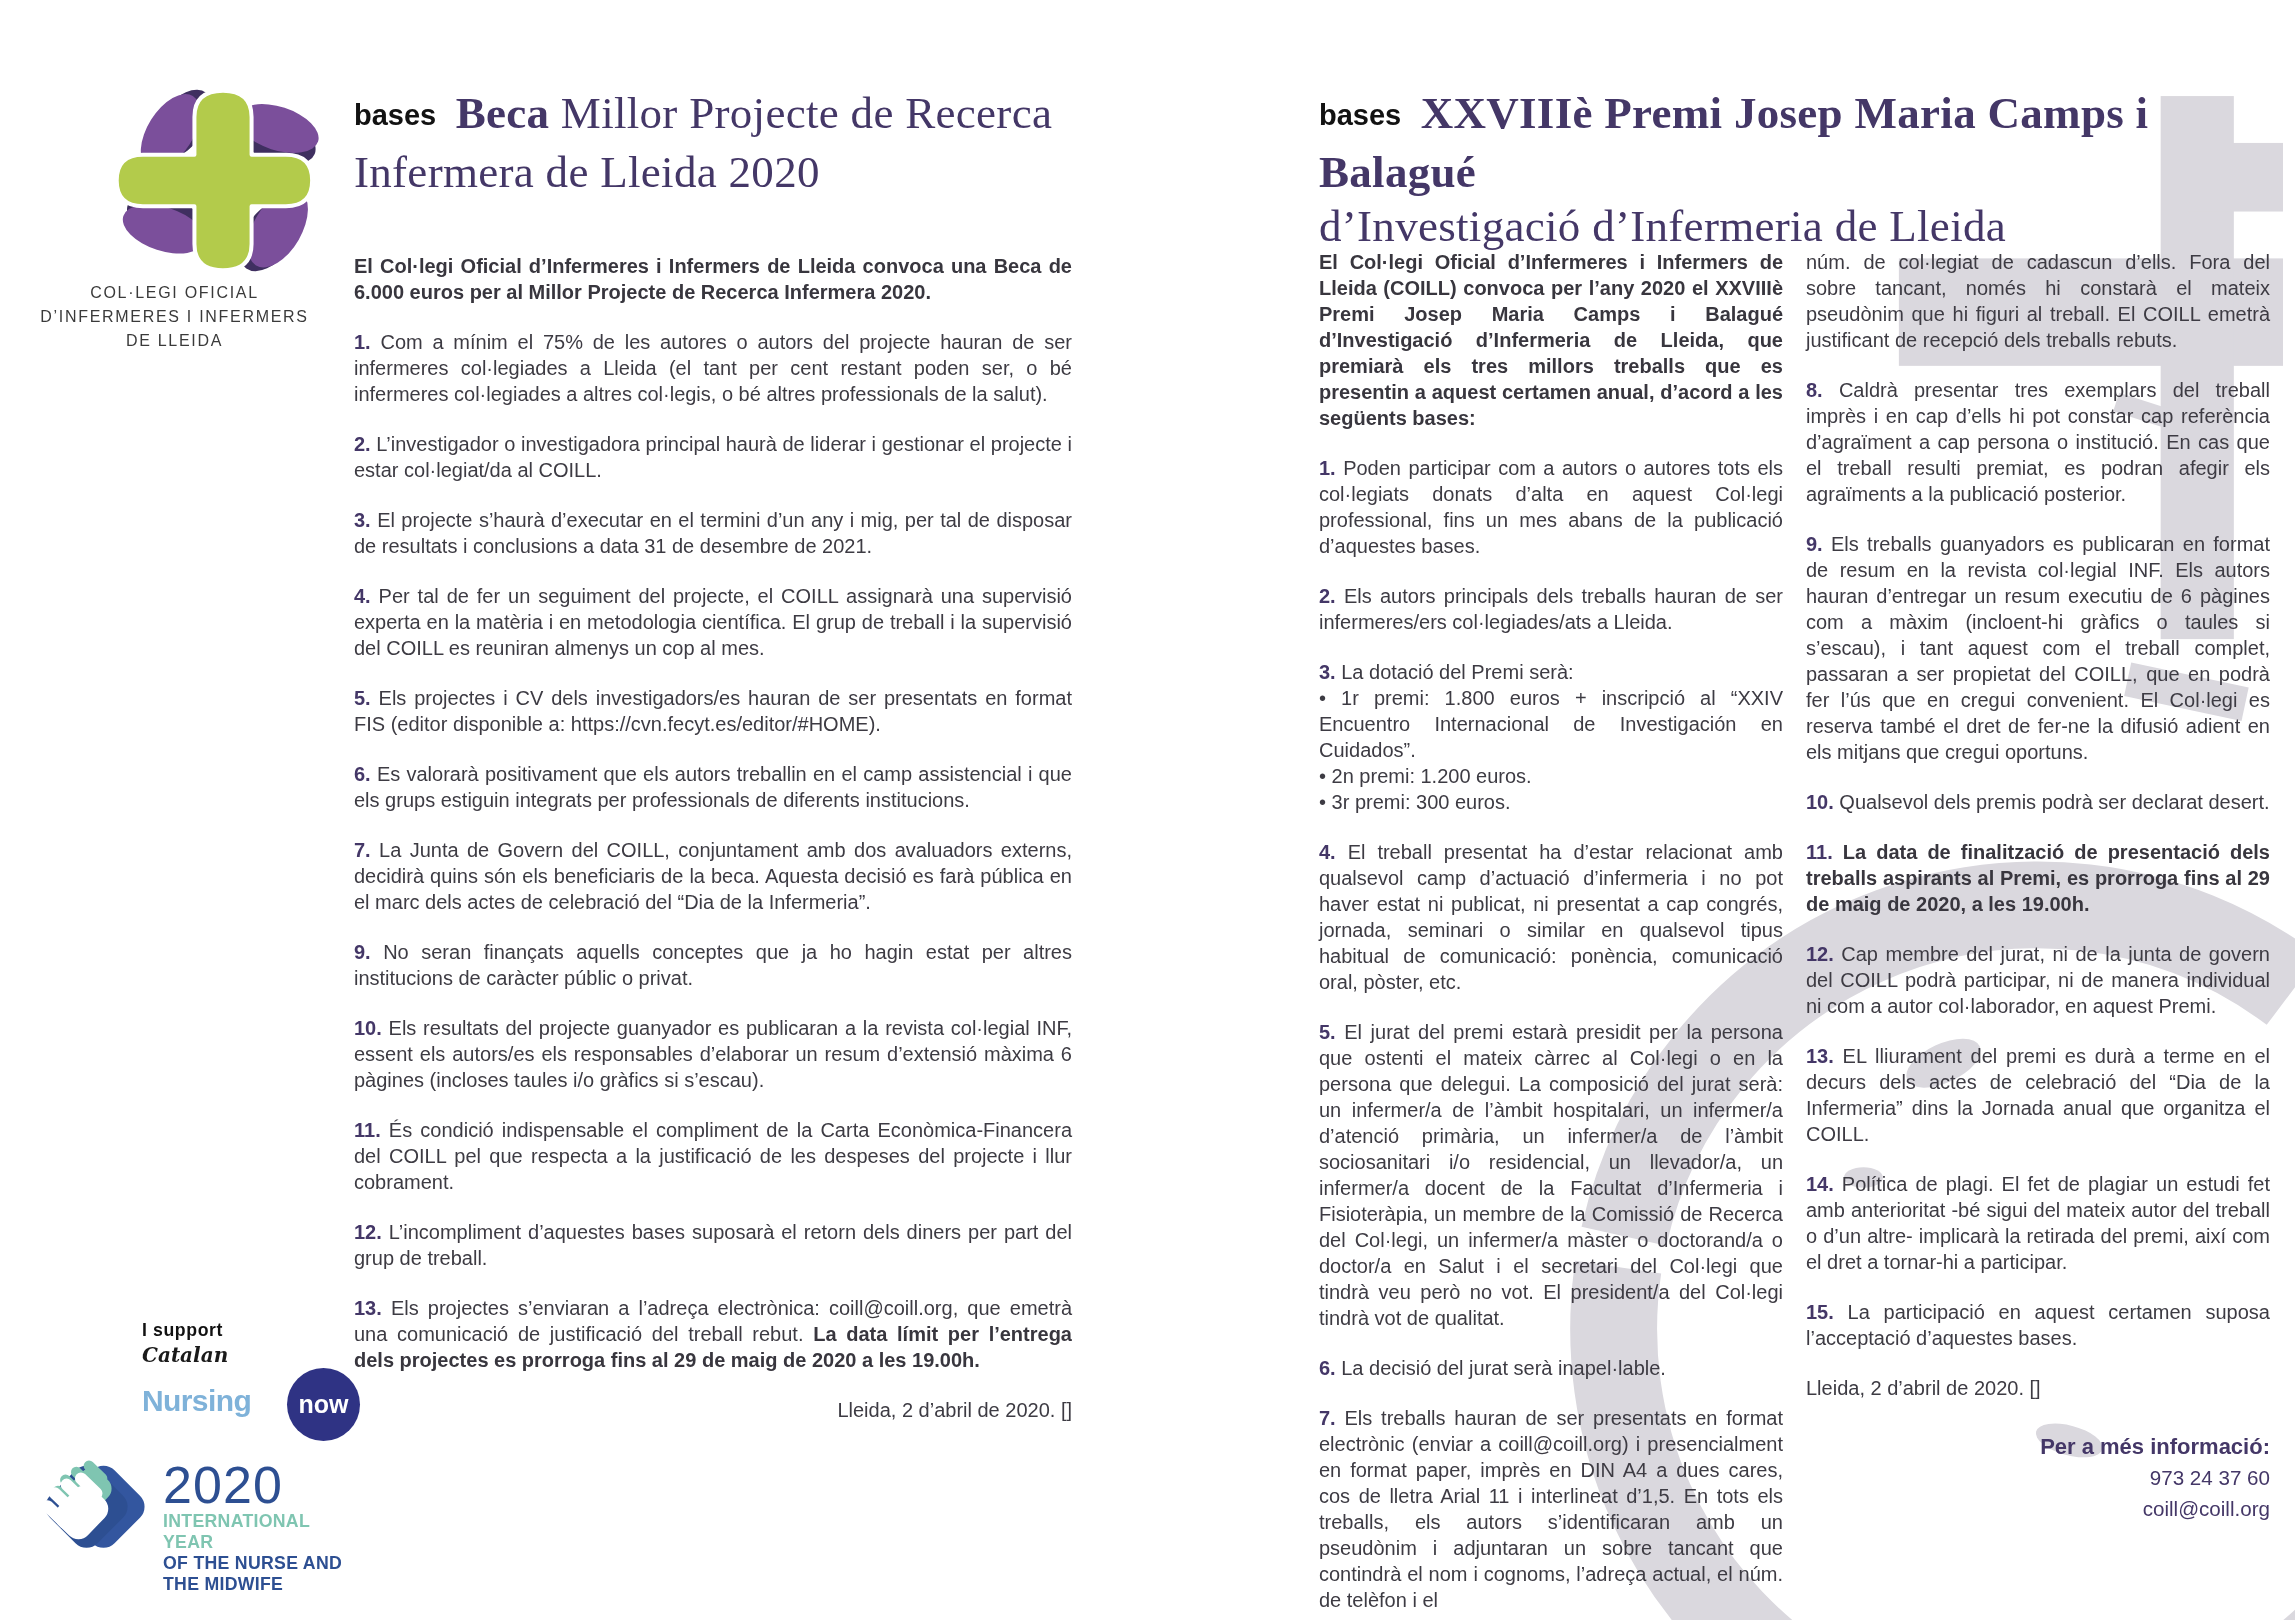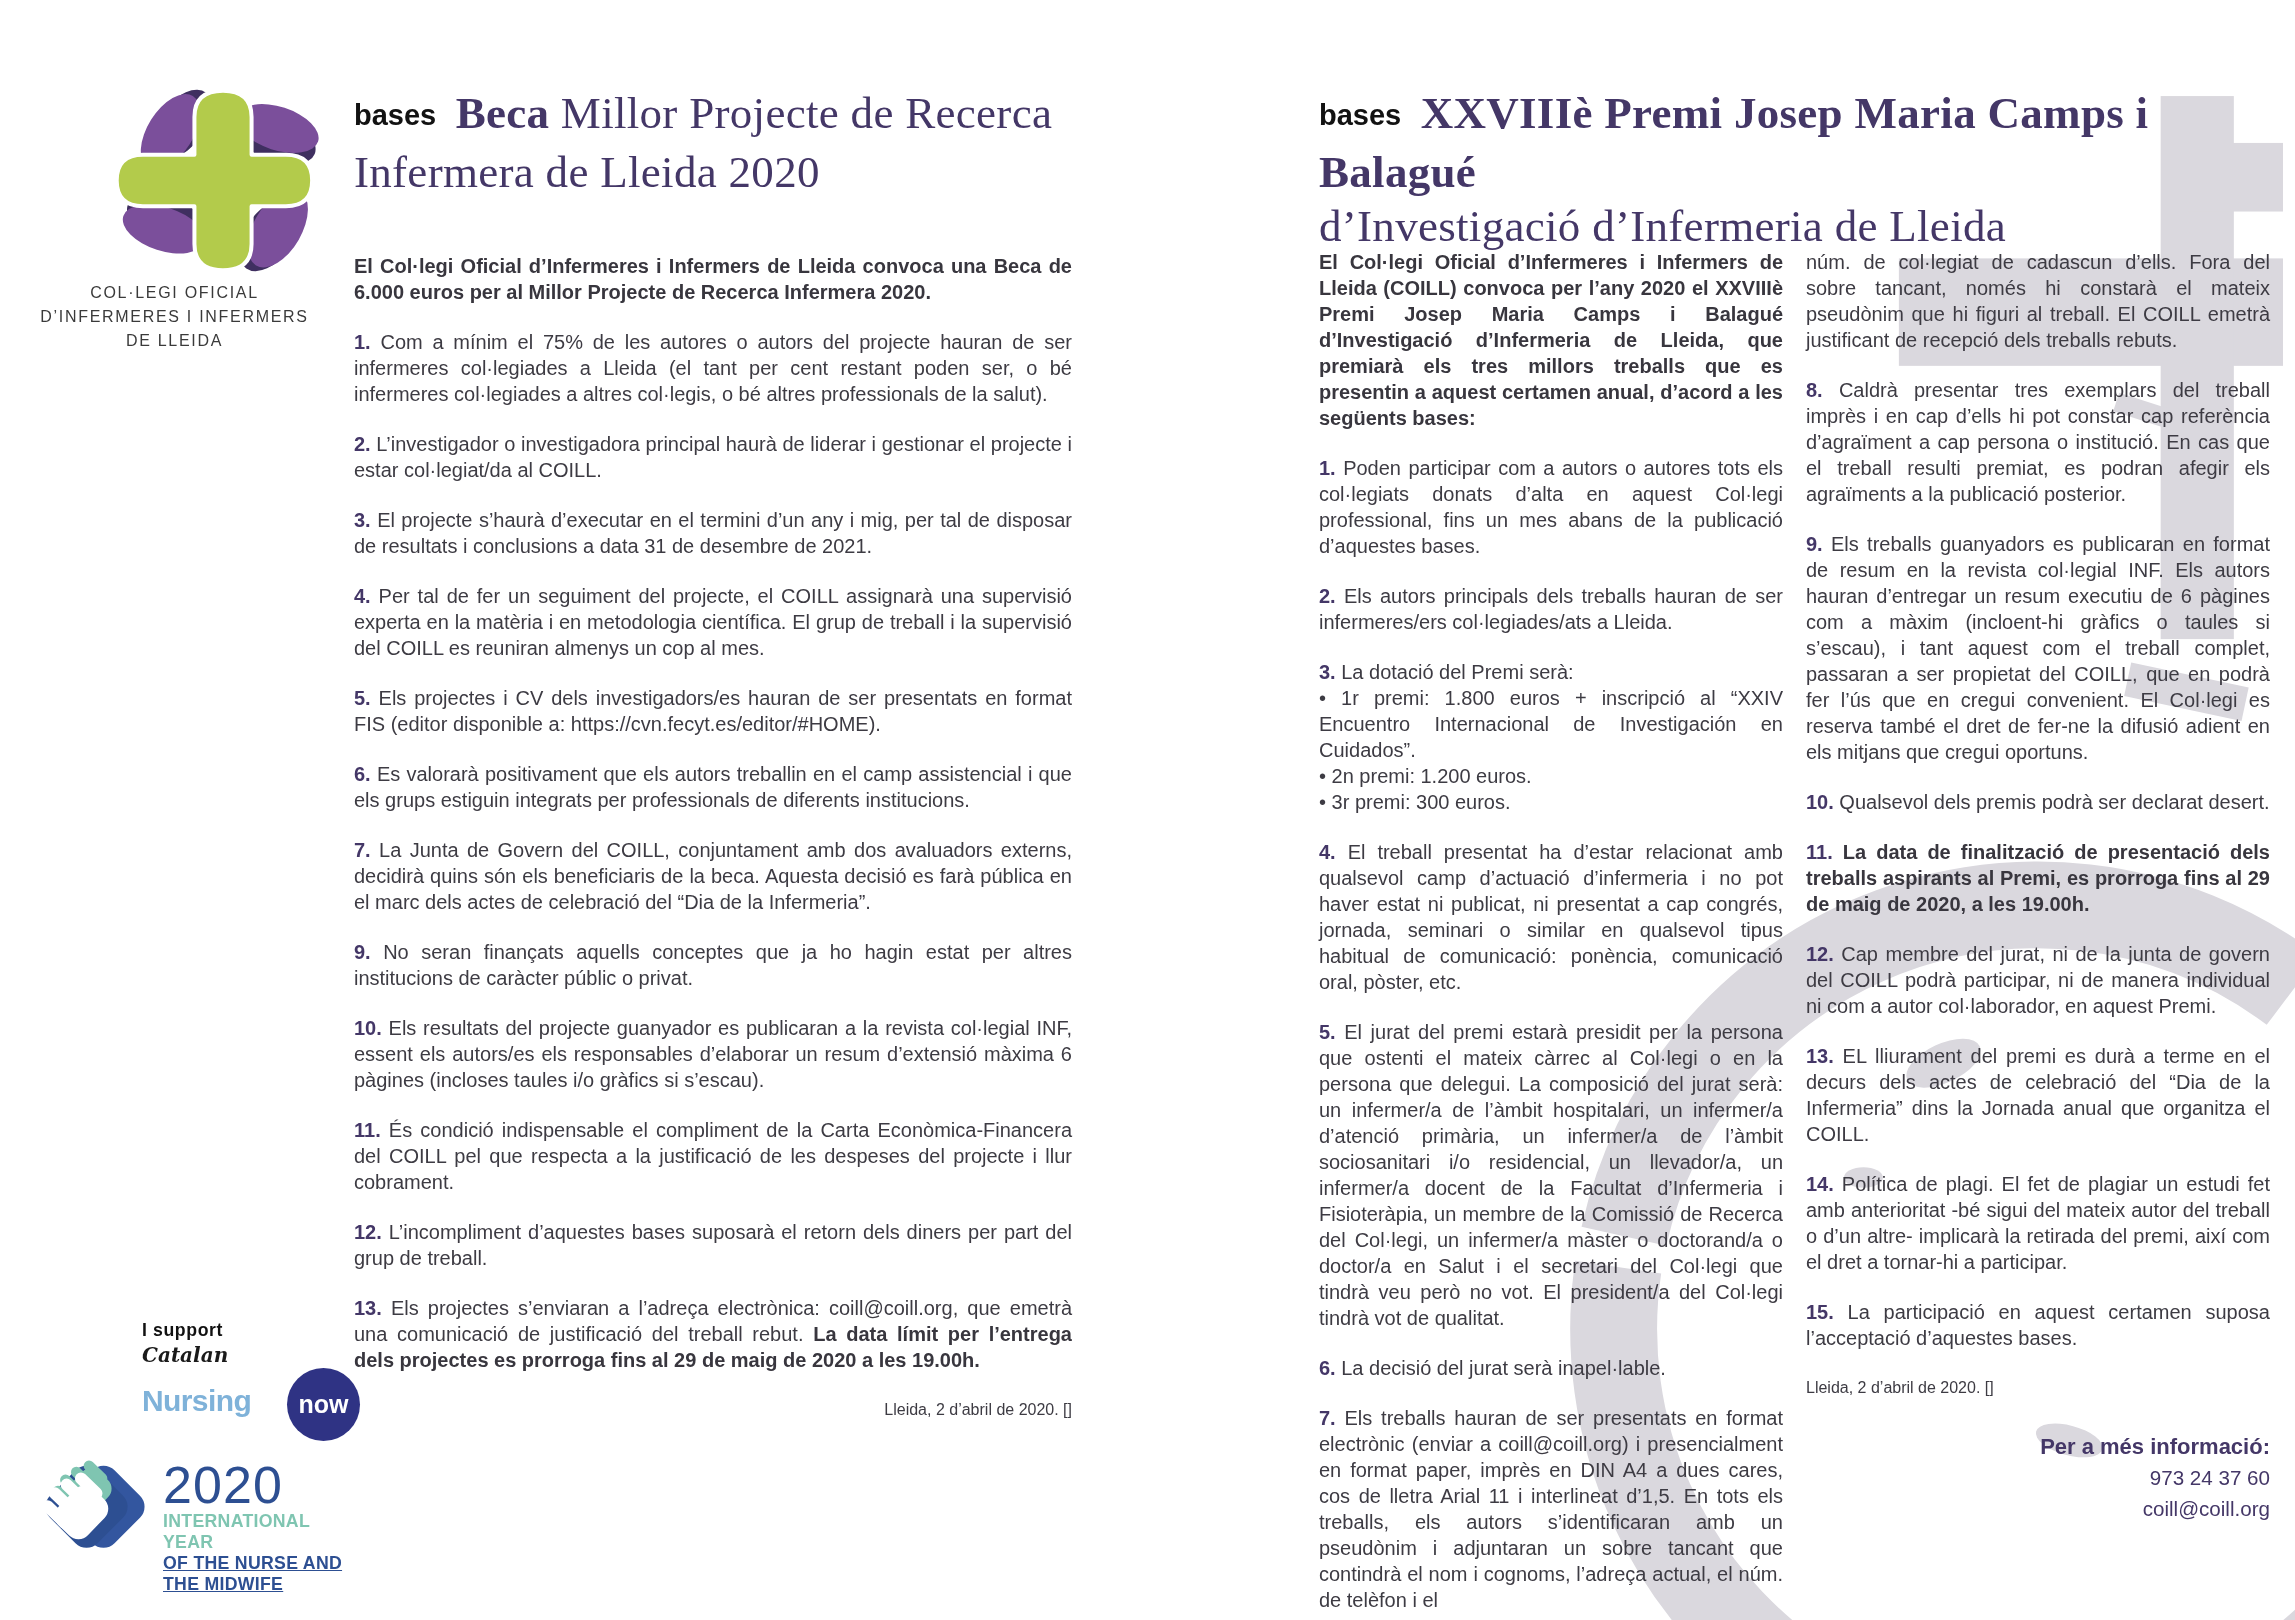--- a/index.html
+++ b/index.html
@@ -37,21 +37,21 @@
   .nnow .nursing{position:absolute;left:0;top:16px;font-size:30px;font-weight:bold;color:var(--lblue);letter-spacing:-0.6px;}
   .nnow .now-circle{position:absolute;left:145px;top:0px;width:73px;height:73px;border-radius:50%;
     background:var(--navy);display:flex;align-items:center;justify-content:center;}
   .nnow .now-circle span{color:#fff;font-size:25px;font-weight:bold;}
   
   .y2020{position:absolute;left:35px;top:1457px;width:309px;display:flex;align-items:flex-start;}
   .y2020 .hands{flex:0 0 auto;margin-right:8px;}
   .y2020 .ytext{padding-top:8px;}
   .y2020 .year{font-size:52px;font-weight:normal;color:var(--blue);letter-spacing:1.1px;line-height:40px;}
   .y2020 .l1{font-size:17.7px;font-weight:bold;color:var(--teal);margin-top:5.7px;letter-spacing:0.3px;}
-  .y2020 .l2,.y2020 .l3{font-size:17.7px;font-weight:bold;color:var(--blue);letter-spacing:0.3px;text-decoration:underline;}
+  .y2020 .l2,.y2020 .l3{font-size:17.7px;font-weight:bold;color:var(--blue);letter-spacing:0.3px;}
 
   
   .page{position:absolute;top:86px;z-index:1;}
   .page-left{left:354px;width:718px;}
   .page-right{left:1319px;width:952px;}
 
   h1.doc-title{font-family:"Liberation Serif",serif;font-weight:normal;color:var(--accent);
     font-size:45px;line-height:54px;letter-spacing:0.3px;}
   h1.doc-title .bases{font-family:"Liberation Sans",sans-serif;font-weight:600;color:#121212;
     font-size:29px;letter-spacing:0px;margin-right:19.4px;position:relative;top:-3.4px;}
@@ -59,21 +59,21 @@
 
   .intro-offset{margin-top:54px;}
 
   .para{font-size:20px;line-height:26px;text-align:justify;margin:0 0 24px 0;color:var(--body);}
   .para.tight{margin-bottom:0;}
   .para .num{font-weight:bold;color:var(--accent);}
   .para .marker{color:var(--body);}
   .para .b{font-weight:bold;color:var(--bold);}
   .para.intro span{font-weight:bold;color:var(--bold);}
 
-  .date-line{font-size:16px;line-height:26px;color:var(--body);margin-top:1.1px;}
+  .date-line{font-size:20px;line-height:26px;color:var(--body);margin-top:1.1px;}
   .date-right{text-align:right;}
 
   .cols{position:absolute;top:163px;left:0;width:100%;}
   .col1{position:absolute;left:0;top:0;width:464px;}
   .col2{position:absolute;left:487px;top:0;width:464px;}
 
   .contact{margin-top:30px;text-align:right;line-height:31px;}
   .contact .c-label{font-size:22px;font-weight:bold;color:var(--accent);}
   .contact .c-phone,.contact .c-mail{font-size:20.6px;color:var(--accent);}
 </style>

